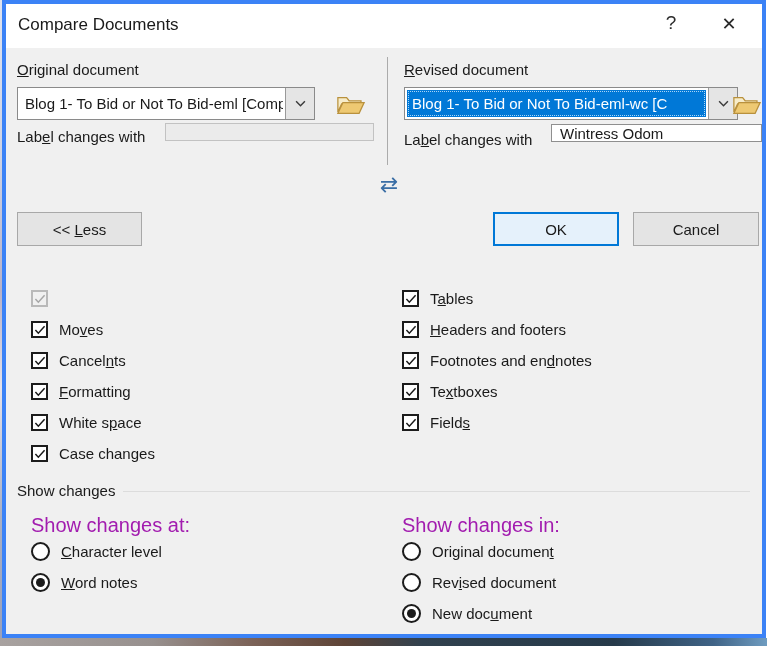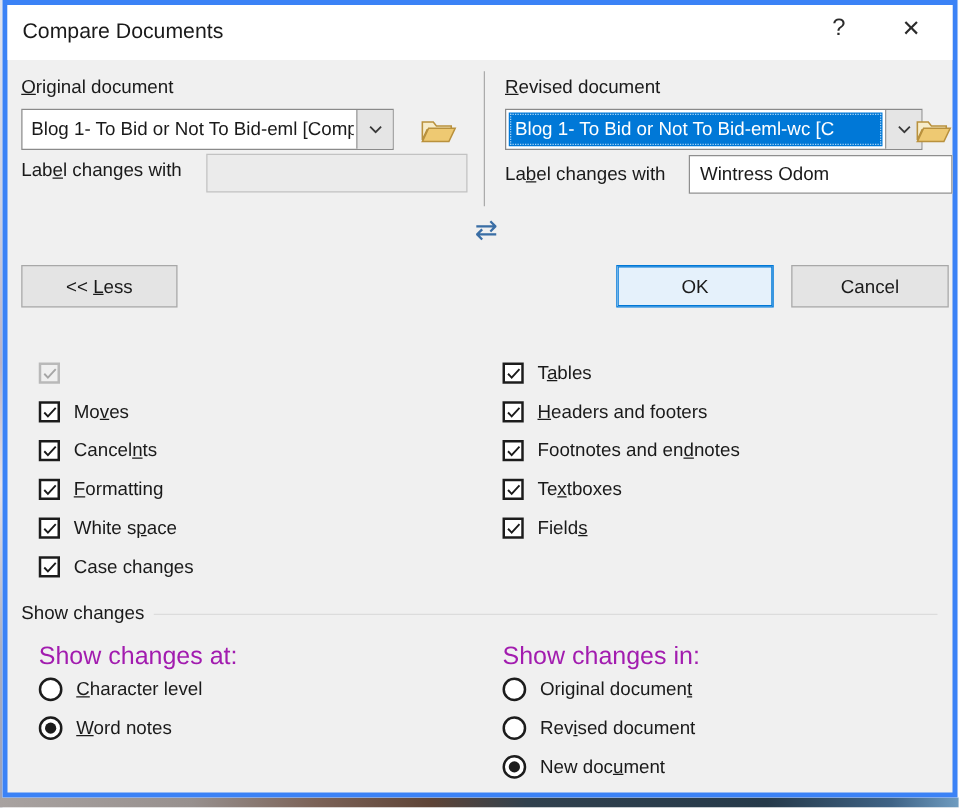--- a/index.html
+++ b/index.html
@@ -23,21 +23,21 @@
   .combo{position:absolute;height:33px;border:1px solid #8a8a8a;background:#fff;display:flex;cursor:default}
   #orig-combo{left:11px;top:83px;width:298px}
   #rev-combo{left:398px;top:83px;width:334px}
   .combo-value{flex:1;margin:2px;padding:0 5px;display:flex;align-items:center;font-size:15px;white-space:nowrap;overflow:hidden;color:#1a1a1a}
   .combo-value.hl{background:#0078d7;color:#fff;outline:1px dotted #a9d4f5;outline-offset:-2px}
   .combo-btn{width:29px;border-left:1px solid #999;background:#e5e5e5;display:flex;align-items:center;justify-content:center}
   .combo-btn svg{width:11px;height:7px;stroke:#3a3a3a;fill:none;stroke-width:1.3}
   .folder{position:absolute;width:30px;height:27px;cursor:pointer}
   #orig-folder{left:330px;top:87px} #rev-folder{left:726px;top:87px}
   .folder svg{width:30px;height:27px}
-  .textfield{position:absolute;height:31px;border:1px solid #8f8f8f;background:#fff;font-size:15px;padding:0 8px;font-family:inherit;color:#1a1a1a}
+  .textfield{position:absolute;height:18px;border:1px solid #8f8f8f;background:#fff;font-size:15px;padding:0 8px;font-family:inherit;color:#1a1a1a}
   #orig-value{left:159px;top:119px;width:209px;background:#ebebeb;border-color:#c2c2c2}
   #rev-value{left:545px;top:120px;width:211px}
   .swap{position:absolute;left:366px;top:168px;width:34px;text-align:center;font-size:22px;color:#3a6ea5;font-family:"DejaVu Sans",sans-serif;cursor:pointer}
   .btn{position:absolute;height:34px;font-size:15px;font-family:inherit;background:#e4e4e4;border:1px solid #a8a8a8;color:#1a1a1a;cursor:default}
   #btn-less{left:11px;top:208px;width:125px}
   #btn-ok{left:487px;top:208px;width:126px;background:#e5f1fb;border:1px solid #0078d7;box-shadow:inset 0 0 0 1px #0078d7}
   #btn-cancel{left:627px;top:208px;width:126px}
   .group-hdr{position:absolute;left:11px;right:12px;display:flex;align-items:center;gap:8px}
   #grp-cmp{top:252px} #grp-show{top:478px}
   .group-title{font-size:15px;color:#1a1a1a;white-space:nowrap}

